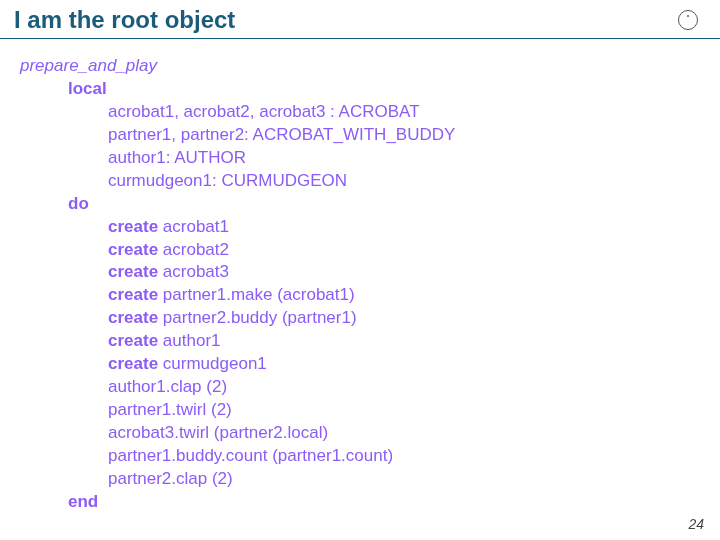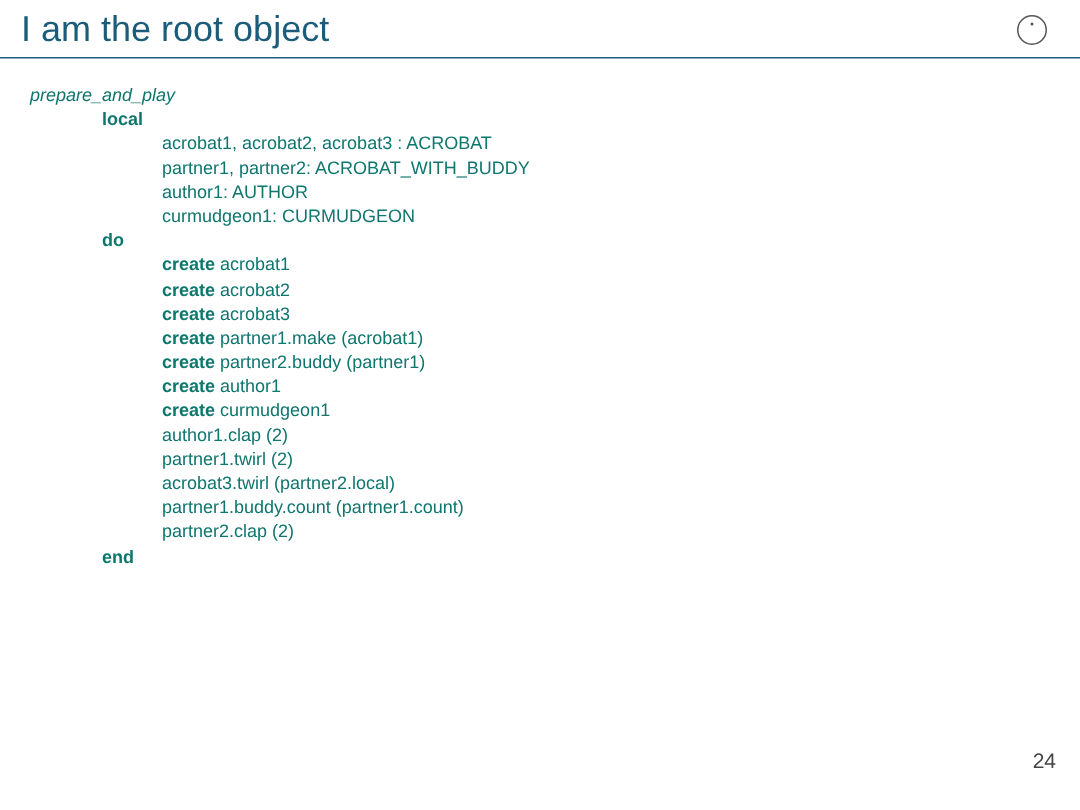--- a/index.html
+++ b/index.html
@@ -14,21 +14,21 @@
   .header {
     padding: 6px 14px 4px 14px;
     border-bottom: 1.5px solid #1a5c7a;
     display: flex;
     justify-content: space-between;
     align-items: center;
   }
   .title {
     color: #1a5c7a;
     font-size: 24px;
-    font-weight: normal;
+    font-weight: bold;
   }
   .logo {
     width: 20px;
     height: 20px;
     border: 1.5px solid #555;
     border-radius: 50%;
     position: relative;
     flex-shrink: 0;
     margin-right: 8px;
   }
@@ -39,35 +39,36 @@
     left: 50%;
     transform: translateX(-50%);
     width: 2px;
     height: 2px;
     background: #555;
     border-radius: 50%;
   }
   .code-block {
     padding: 16px 20px 0 20px;
     font-family: "Trebuchet MS", Verdana, sans-serif;
-    font-size: 12px;
+    font-size: 17px;
     line-height: 1.35;
-    color: #0f766e;
+    color: #8b5cf6;
   }
   .code-line { white-space: pre; }
   .proc { font-style: italic; }
   .kw { font-weight: bold; }
   .ind1 { padding-left: 48px; }
   .ind2 { padding-left: 88px; }
   .page-num {
     position: absolute;
-    bottom: 25px;
+    bottom: 8px;
     right: 16px;
     color: #444;
     font-size: 14px;
+    font-style: italic;
   }
 </style>
 </head>
 <body>
 
 <div class="header">
   <div class="title">I am the root object</div>
   <div class="logo"></div>
 </div>
 

